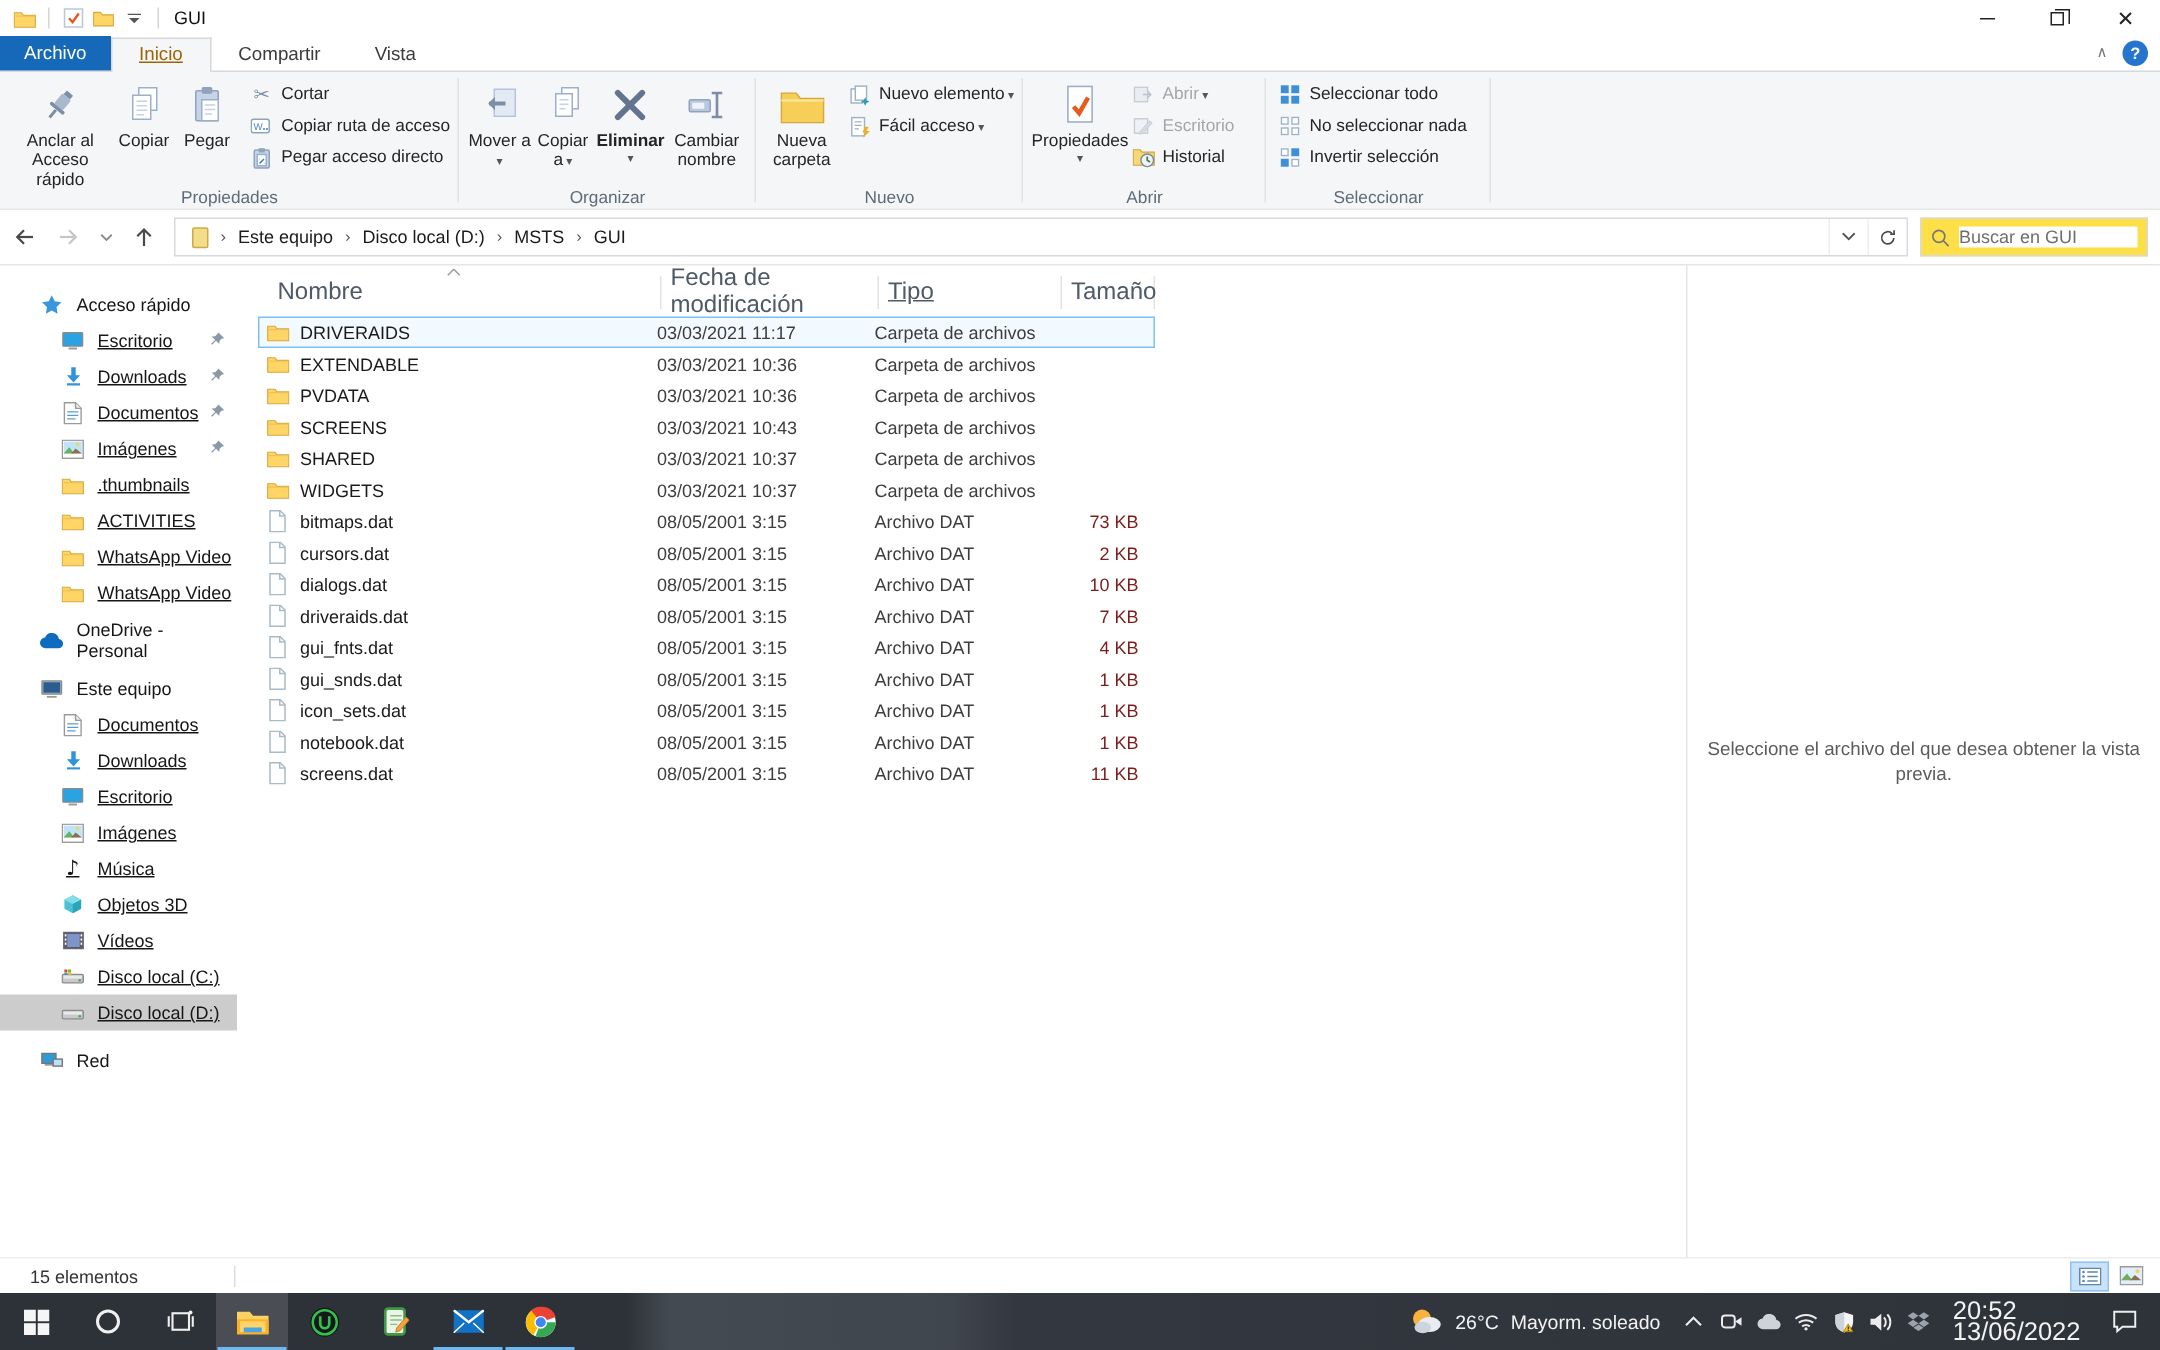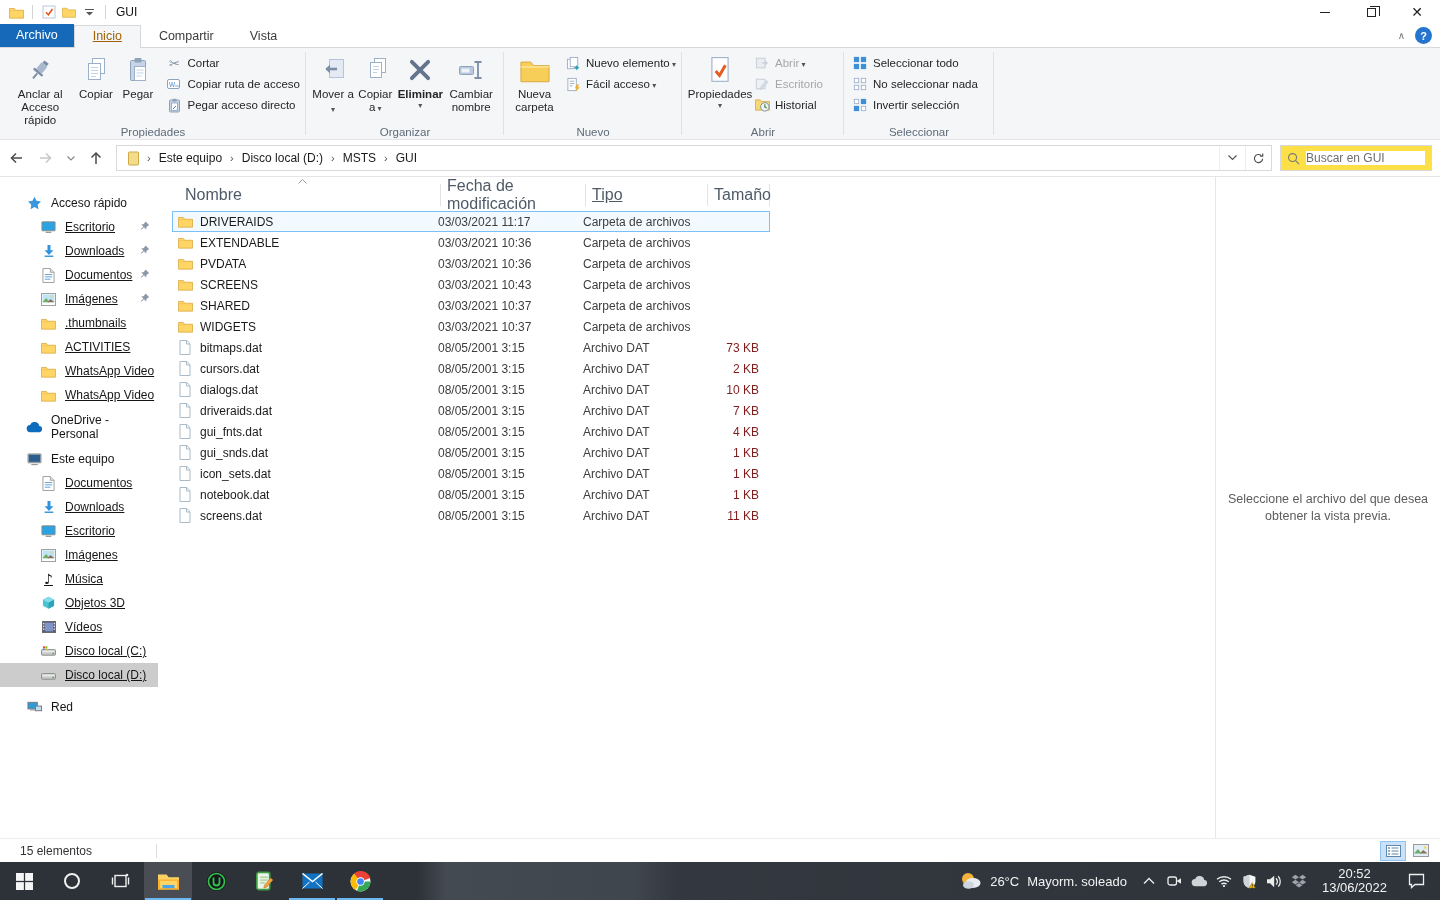--- a/index.html
+++ b/index.html
@@ -79,42 +79,42 @@
   .sort-caret { position:absolute; left:126px; top:-4px; }
   .rows { margin-top:4px; }
   .row { display:flex; align-items:center; height:21px; width:598px; border:1px solid transparent; }
   .row.selected { border-color:#7cc0f8; background:#f3faff; }
   .c-name { width:265px; display:flex; align-items:center; gap:7px; padding-left:4px; color:#1a1a1a; }
   .c-name .fico { width:16px; display:flex; justify-content:center; }
   .c-date { width:145px; color:#3d3d3d; }
   .c-type { width:122px; color:#3d3d3d; }
   .c-size { width:60px; text-align:right; padding-right:6px; color:#7f1d1d; }
 
-  .preview { width:225px; flex:0 0 auto; border-left:1px solid #e6e6e6; display:flex; align-items:center; justify-content:flex-end; padding:0 8px; }
+  .preview { width:316px; flex:0 0 auto; border-left:1px solid #e6e6e6; display:flex; align-items:center; justify-content:flex-end; padding:0 8px; }
   .preview-msg { color:#5c5c5c; text-align:center; font-size:12.5px; line-height:17px; }
 
   
   .statusbar { height:24px; border-top:1px solid #ececec; display:flex; align-items:center; padding:0 6px 0 20px; flex:0 0 auto; }
   .status-count { color:#333; }
   .status-sep { width:1px; height:14px; background:#dcdcdc; margin-left:64px; }
   .view-btns { margin-left:auto; display:flex; gap:2px; }
   .view-btn { width:26px; height:20px; display:flex; align-items:center; justify-content:center; border:1px solid transparent; }
   .view-btn.selected { background:#c9e2f9; border-color:#90c3ef; }
 
   
   .taskbar { position:absolute; left:0; bottom:0; width:1440px; height:38px; display:flex; align-items:stretch;
     background:linear-gradient(90deg,#2d3238 0%,#2d3238 29%,#444a52 31%,#40464d 44%,#333840 47%,#2e333a 100%); color:#eee; }
   .tb-btn { width:48px; display:flex; align-items:center; justify-content:center; position:relative; }
   .tb-btn.active { background:rgba(255,255,255,.14); }
   .tb-btn.active::after, .tb-btn.underline::after { content:""; position:absolute; left:1px; right:1px; bottom:0; height:2px; background:#6cb8f0; }
   .tb-right { margin-left:auto; display:flex; align-items:center; }
   .weather { display:flex; align-items:center; gap:8px; padding:0 10px; font-size:13px; color:#f2f2f2; }
   .tray { display:flex; align-items:center; }
   .tray-btn { width:25px; height:38px; display:flex; align-items:center; justify-content:center; }
-  .clock { padding:0 10px; text-align:center; font-size:13px; line-height:14px; color:#f2f2f2; }
+  .clock { padding:0 10px; text-align:left; font-size:17px; line-height:14px; color:#f2f2f2; }
   .action-center { width:38px; height:38px; display:flex; align-items:center; justify-content:center; }
   .edge-sliver { width:5px; border-left:1px solid rgba(255,255,255,.18); }
   svg { display:block; }
 </style>
 </head>
 <body>
 
 <div id="desktop">
   <div class="window">
 

